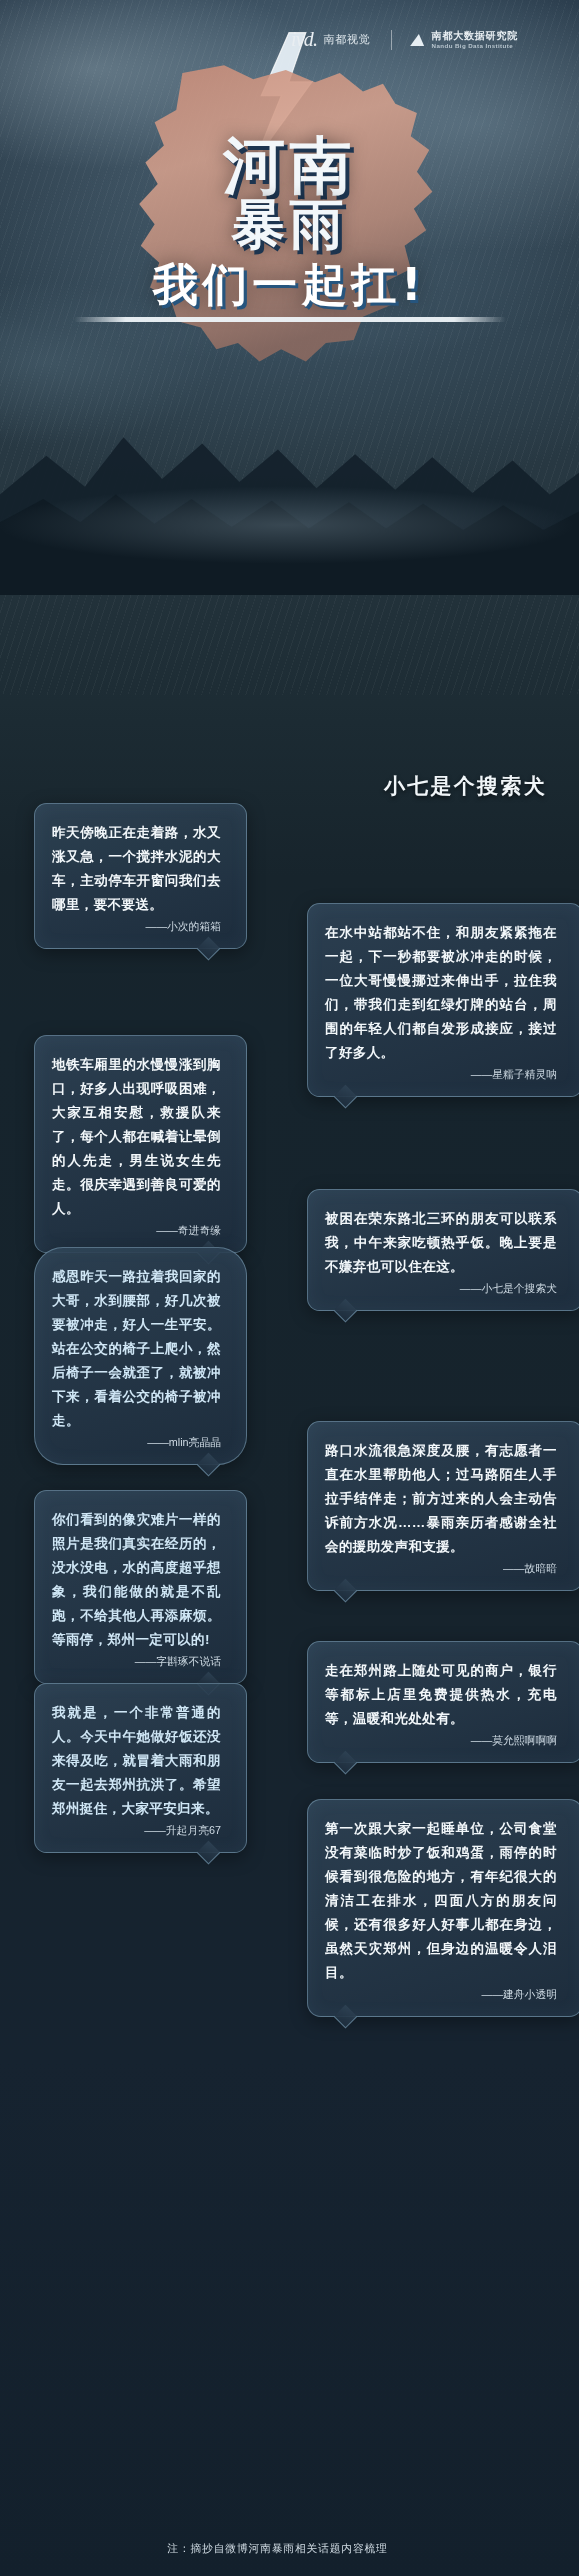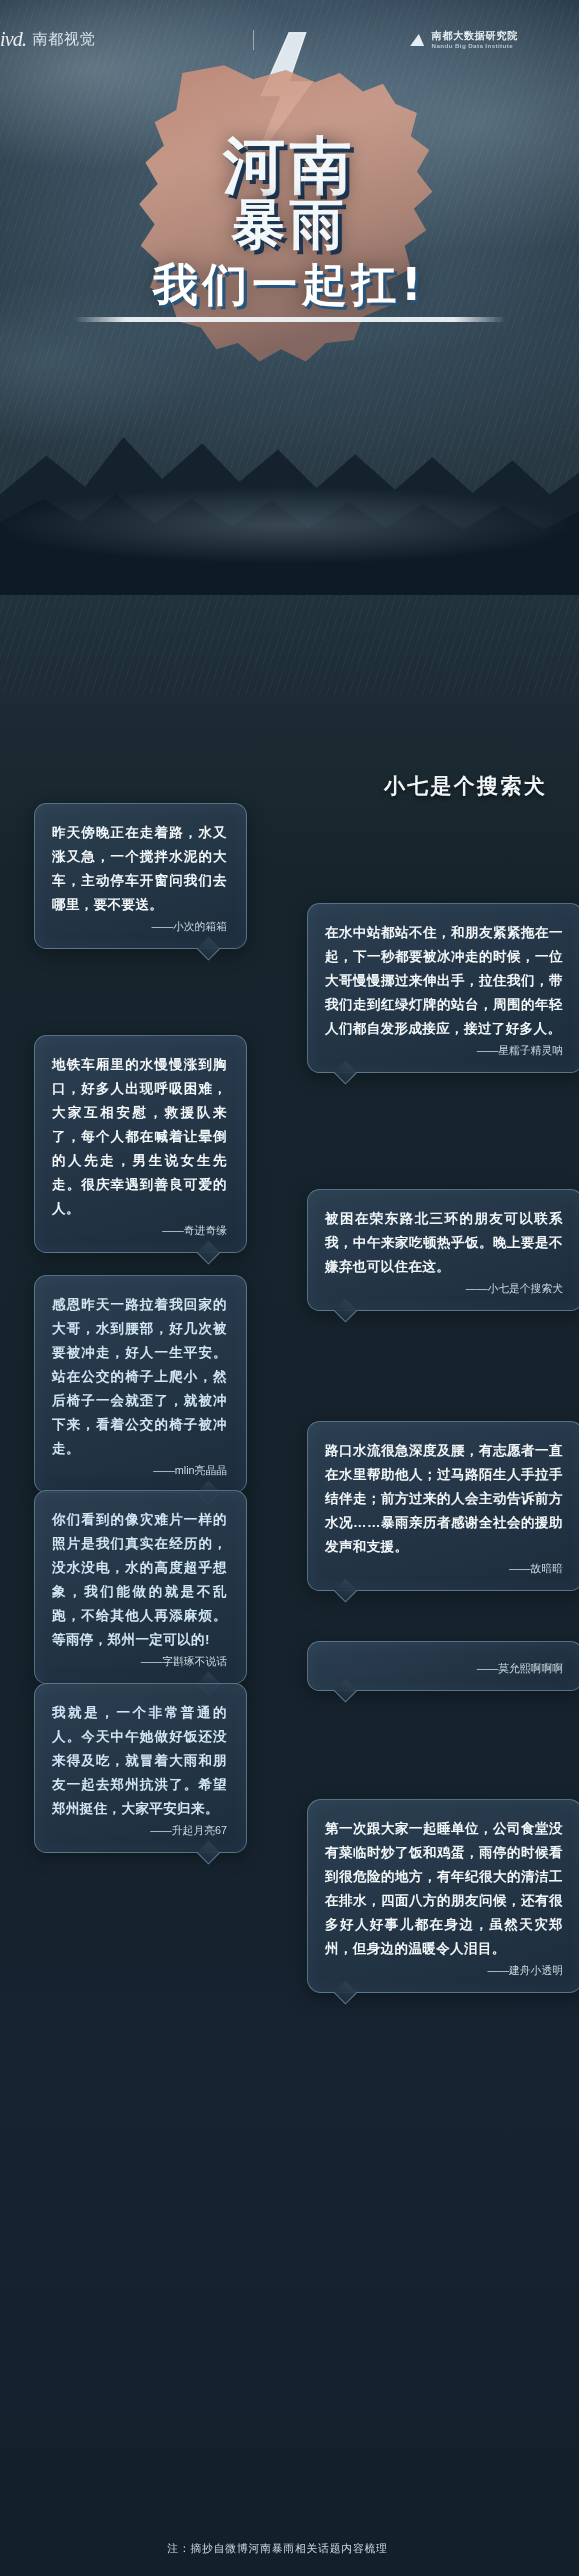--- a/index.html
+++ b/index.html
@@ -34,30 +34,30 @@
   }
   .bolt { position:absolute; pointer-events:none; }
   
   .mountains {
     position: absolute; left: 0; top: 363px; width: 579px; height: 232px;
     pointer-events: none;
   }
   
   .logobar {
     position: absolute; top: 28px; left: 0; width: 518px;
-    display: flex; justify-content: space-between; align-items: center; gap: 20px;
+    display: flex; justify-content: flex-end; align-items: center; gap: 20px;
     z-index: 6;
   }
   .logo-left { display:flex; align-items:center; gap:6.2px; }
   .logo-mark {
     font-family: "Liberation Serif", serif;
     font-size: 20px; font-style: italic; letter-spacing: -0.8px;
     color: #e9eef2;
   }
-  .logo-cn { font-size: 15px; color:#dfe7ec; letter-spacing: 0.8px; }
+  .logo-cn { font-size: 11px; color:#dfe7ec; letter-spacing: 0.8px; }
   .logo-sep { width:0.8px; height:20px; background: rgba(255,255,255,.45); }
   .logo-right { display:flex; align-items:center; gap:6.2px;font-weight:bold; }
   .logo-right .tri {
     width: 0; height: 0;
     border-left: 7px solid transparent; border-right: 7px solid transparent;
     border-bottom: 12.4px solid #e7eef3;
     transform: skewX(-8deg);
   }
   .logo-right .txt { line-height: 1.15; }
   .logo-right .t1 { font-size: 10px; color:#e9eff3; letter-spacing:0.8px; }
@@ -95,21 +95,21 @@
     font-size: 21px; font-weight: bold; color: #f0f5f8;
     letter-spacing: 2.3px; z-index: 5;
     text-shadow: 0 1.5px 4.6px rgba(0,0,0,.6);
   }
 
   
   .comments { position: absolute; top: 803px; left: 0; width: 579px; z-index: 4; }
   .bubble {
     position: absolute;
     border-radius: 12.4px;
-    padding: 17px 19px 14px 17px;
+    padding: 17px 25px 14px 17px;
     background: linear-gradient(160deg, rgba(46,66,84,.92), rgba(30,46,62,.92));
     border: 0.8px solid rgba(150,190,215,.45);
     box-shadow: 0 4.6px 17px rgba(0,0,0,.35), inset 0 0 18.5px rgba(120,170,200,.08);
   }
   .bubble.left  { left: 34px;  width: 213px; }
   .bubble.right { left: 307px; width: 276px; }
   .bubble p {
     font-size: 13.5px;
     line-height: 24px;
     letter-spacing: 0.4px;
@@ -227,39 +227,40 @@
       <div class="author">——奇进奇缘</div>
       <div class="tail"></div>
     </div>
 
     <div class="bubble right" style="top:386px;">
       <p>被困在荣东路北三环的朋友可以联系我，中午来家吃顿热乎饭。晚上要是不嫌弃也可以住在这。</p>
       <div class="author">——小七是个搜索犬</div>
       <div class="tail"></div>
     </div>
 
-    <div class="bubble left hl" style="top:472px;">
+    <div class="bubble left hl" style="top:444px;border-radius:29px;">
       <p>感恩昨天一路拉着我回家的大哥，水到腰部，好几次被要被冲走，好人一生平安。站在公交的椅子上爬小，然后椅子一会就歪了，就被冲下来，看着公交的椅子被冲走。</p>
       <div class="author">——mlin亮晶晶</div>
       <div class="tail"></div>
     </div>
 
     <div class="bubble right" style="top:618px;">
       <p>路口水流很急深度及腰，有志愿者一直在水里帮助他人；过马路陌生人手拉手结伴走；前方过来的人会主动告诉前方水况……暴雨亲历者感谢全社会的援助发声和支援。</p>
       <div class="author">——故暗暗</div>
       <div class="tail"></div>
     </div>
 
     <div class="bubble left hl" style="top:687px;">
       <p>你们看到的像灾难片一样的照片是我们真实在经历的，没水没电，水的高度超乎想象，我们能做的就是不乱跑，不给其他人再添麻烦。等雨停，郑州一定可以的!</p>
       <div class="author">——字斟琢不说话</div>
       <div class="tail"></div>
     </div>
 
     <div class="bubble right" style="top:838px;">
+      <p>走在郑州路上随处可见的商户，银行等都标上店里免费提供热水，充电等，温暖和光处处有。</p>
       <div class="author">——莫允熙啊啊啊</div>
       <div class="tail"></div>
     </div>
 
     <div class="bubble left hl" style="top:880px;">
       <p>我就是，一个非常普通的人。今天中午她做好饭还没来得及吃，就冒着大雨和朋友一起去郑州抗洪了。希望郑州挺住，大家平安归来。</p>
       <div class="author">——升起月亮67</div>
       <div class="tail"></div>
     </div>
 

